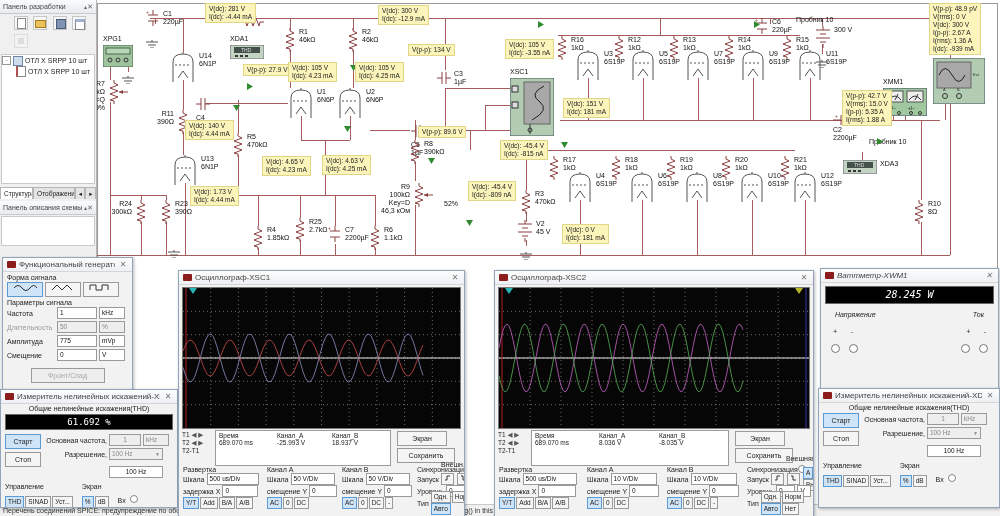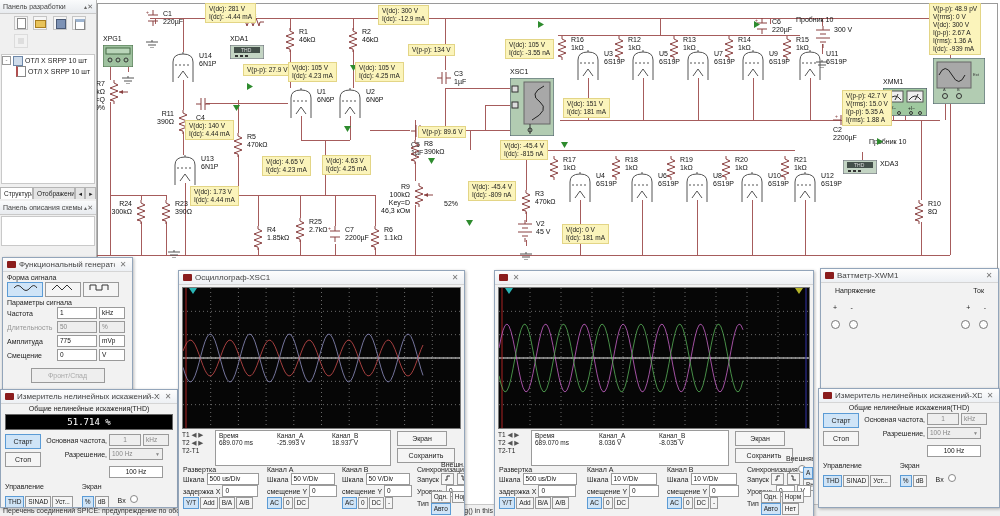--- a/index.html
+++ b/index.html
@@ -814,21 +814,21 @@
     </div>
   </div>
 
   <div class="win" style="left:0px;top:389px;width:176px;height:117px;">
     <div class="titlebar">
       <span class="logo"></span>
       <span class="title">Измеритель нелинейных искажений-XDA1</span>
       <span class="closex">✕</span>
     </div>
     <div style="text-align:center;font-size:7px;margin-top:1px;">Общие нелинейные искажения(THD)</div>
-    <div class="blackdisp" style="margin:2px 4px;height:14px;line-height:14px;font-size:9px;">51.714 %</div>
+    <div class="blackdisp" style="margin:2px 4px;height:14px;line-height:14px;font-size:9px;">61.692 %</div>
     <div style="display:flex;padding:2px 4px;gap:4px;">
       <div style="display:flex;flex-direction:column;gap:3px;">
         <span class="btn sel" style="width:26px;">Старт</span>
         <span class="btn" style="width:26px;">Стоп</span>
       </div>
       <div style="flex:1;">
         <div style="display:flex;align-items:center;gap:2px;">
           <span class="lbl" style="width:62px;text-align:right;">Основная частота,</span>
           <span class="field gray" style="width:26px;text-align:center;">1</span>
           <span class="field gray" style="width:20px;">kHz</span>
@@ -963,20 +963,21 @@
       <div class="row">
           <span class="lbl">Тип</span>
           <span><span class="mini">Одн.</span><span class="mini">Норм</span><span class="mini sel">Авто</span></span>
         </div>
     </div>
   </div>
 
   <div class="win" style="left:494px;top:270px;width:318px;height:246px;">
     <div class="titlebar">
       <span class="logo"></span>
+      <span class="title">Осциллограф-XSC2</span>
       <span class="closex">✕</span>
     </div>
     <div class="scope-screen" style="left:3px;top:16px;width:310px;height:140px;">
       <svg id="xsc2svg" width="310" height="140">
           <line x1="31" y1="0" x2="31" y2="140" stroke="#cfcfcf" stroke-width="0.5" stroke-dasharray="1,3"></line>
           <line x1="62" y1="0" x2="62" y2="140" stroke="#cfcfcf" stroke-width="0.5" stroke-dasharray="1,3"></line>
           <line x1="93" y1="0" x2="93" y2="140" stroke="#cfcfcf" stroke-width="0.5" stroke-dasharray="1,3"></line>
           <line x1="124" y1="0" x2="124" y2="140" stroke="#cfcfcf" stroke-width="0.5" stroke-dasharray="1,3"></line>
           <line x1="155" y1="0" x2="155" y2="140" stroke="#cfcfcf" stroke-width="0.5" stroke-dasharray="1,3"></line>
           <line x1="186" y1="0" x2="186" y2="140" stroke="#cfcfcf" stroke-width="0.5" stroke-dasharray="1,3"></line>
@@ -1077,26 +1078,27 @@
           <span class="field" style="width:18px;">0</span>
           <span class="field" style="width:10px;">V</span>
         </div>
       <div class="row">
           <span class="lbl">Тип</span>
           <span><span class="mini">Одн.</span><span class="mini">Норм</span><span class="mini sel">Авто</span><span class="mini">Нет</span></span>
         </div>
     </div>
   </div>
 
-  <div class="win" style="left:820px;top:268px;width:177px;height:122px;">
+  <div class="win" style="left:820px;top:268px;width:177px;height:122px;font-style:italic;">
     <div class="titlebar">
       <span class="logo"></span>
       <span class="title">Ваттметр-XWM1</span>
       <span class="closex">✕</span>
     </div>
+    <div class="blackdisp" style="margin:3px 4px;height:16px;line-height:16px;font-size:10px;">28.245 W</div>
     <div style="display:flex;justify-content:space-between;padding:4px 14px 0;">
       <span class="lbl">Напряжение</span>
       <span class="lbl">Ток</span>
     </div>
     <div style="display:flex;justify-content:space-between;padding:2px 12px 0;">
       <span><span class="lbl">+</span>&nbsp;&nbsp;&nbsp;<span class="lbl">-</span></span>
       <span><span class="lbl">+</span>&nbsp;&nbsp;&nbsp;<span class="lbl">-</span></span>
     </div>
     <div style="display:flex;justify-content:space-between;padding:1px 10px 0;">
       <span><span class="term"></span>&nbsp;&nbsp;<span class="term"></span></span>

